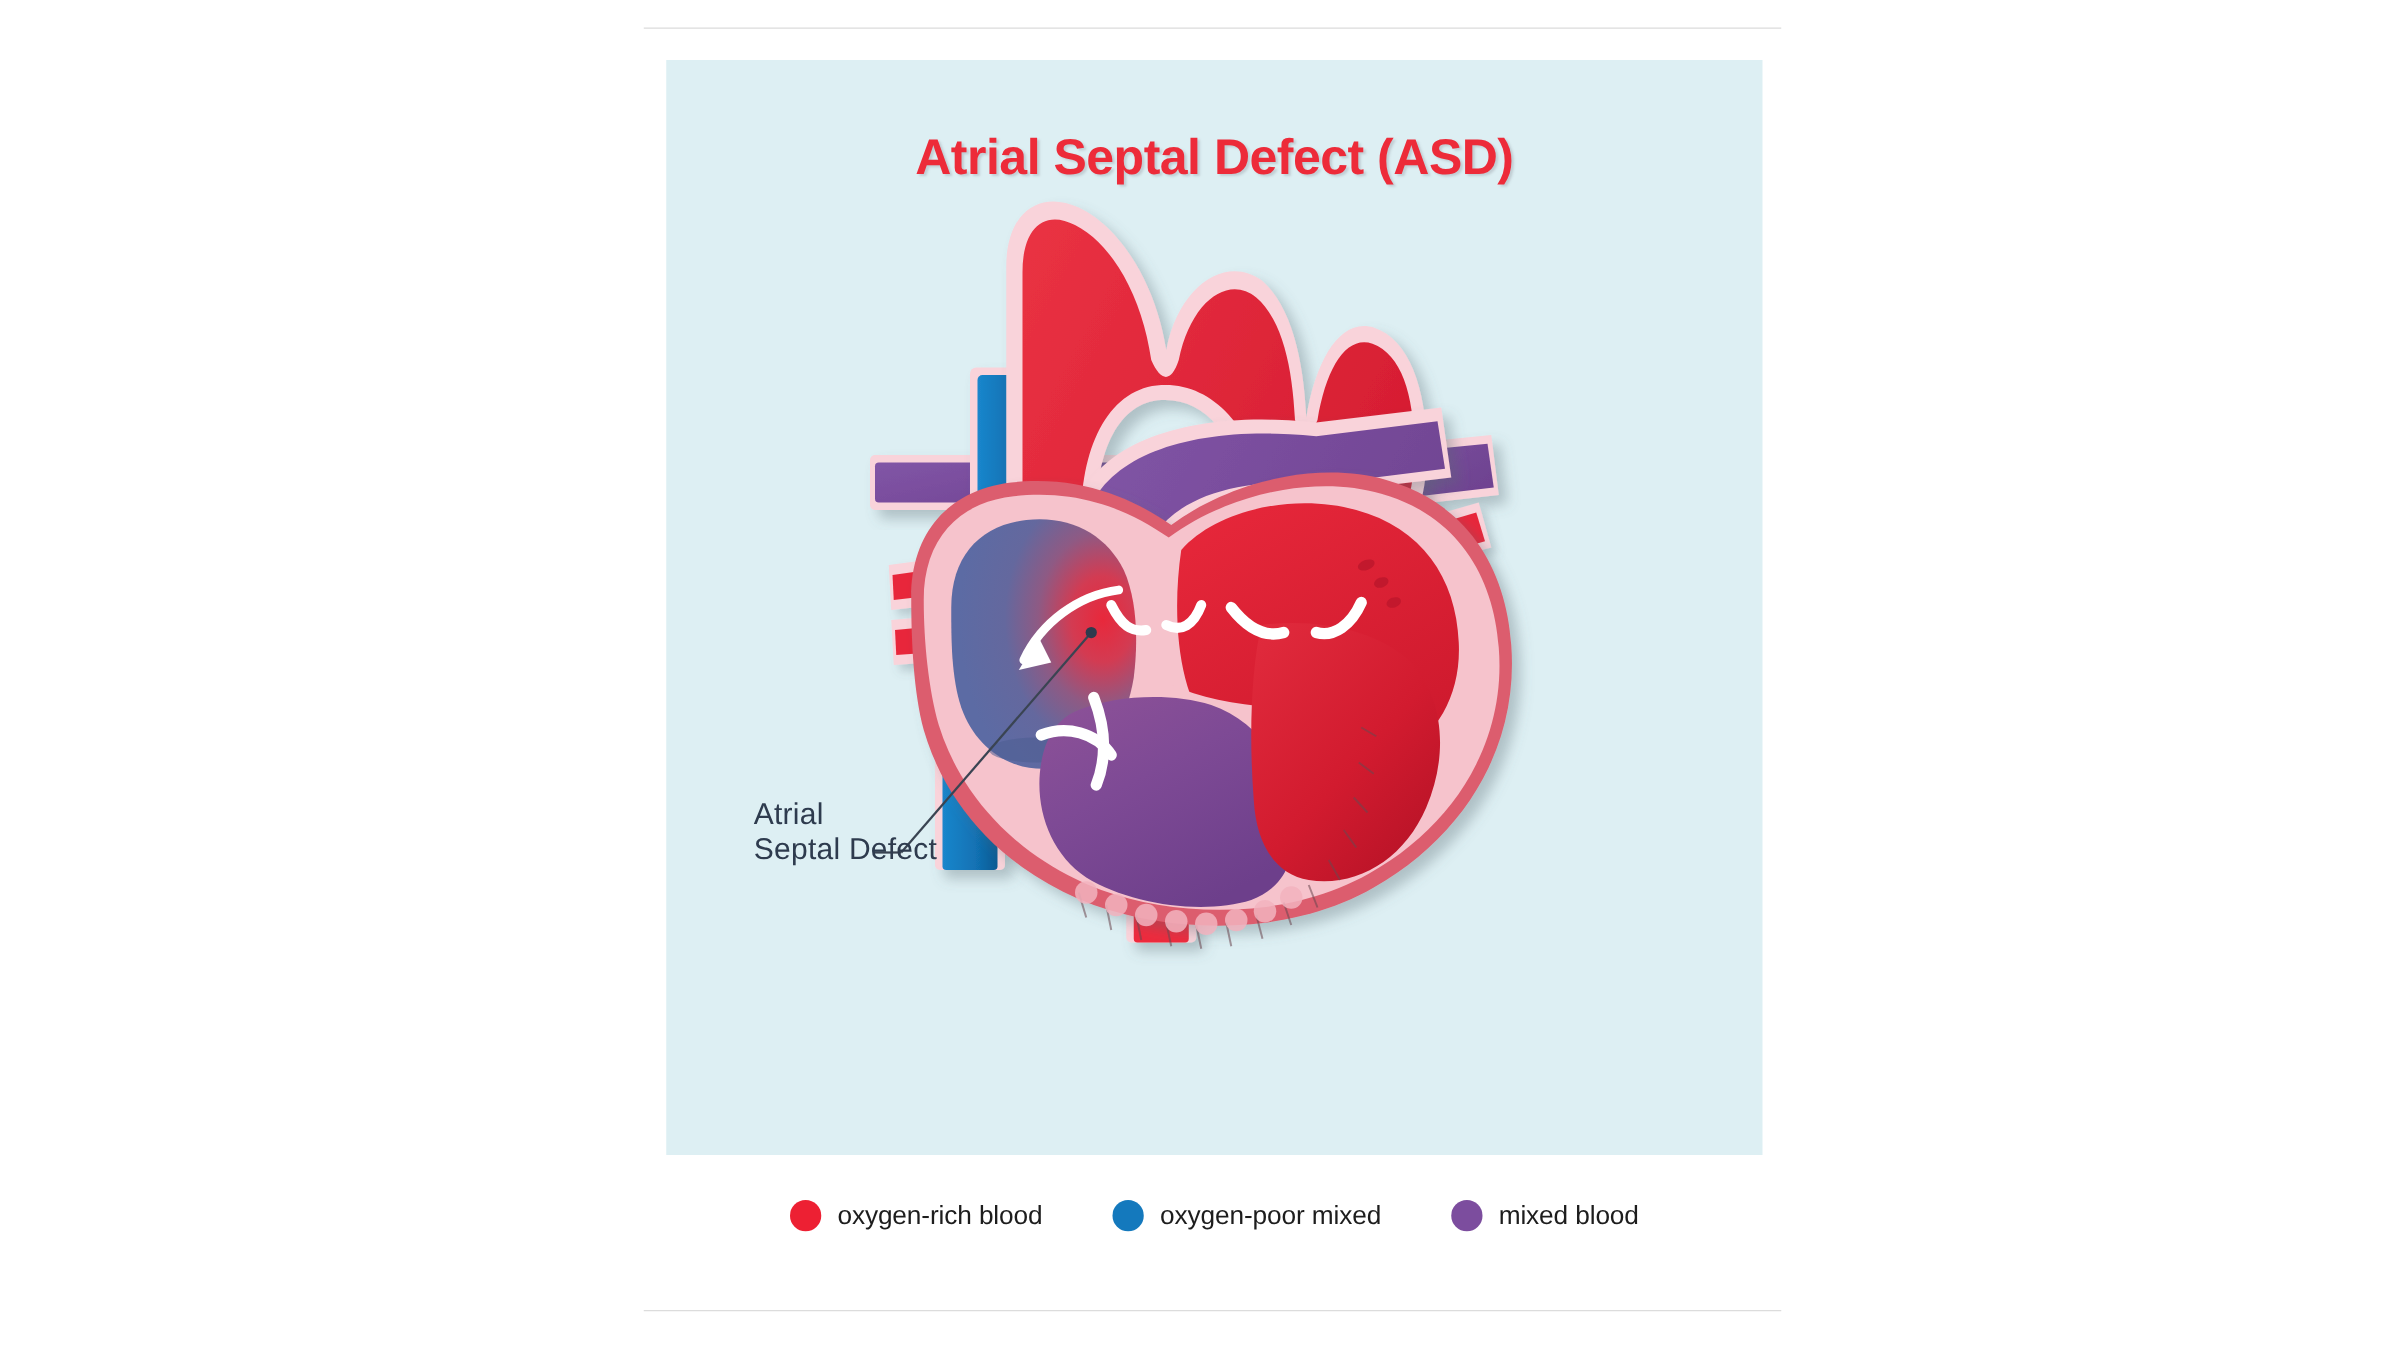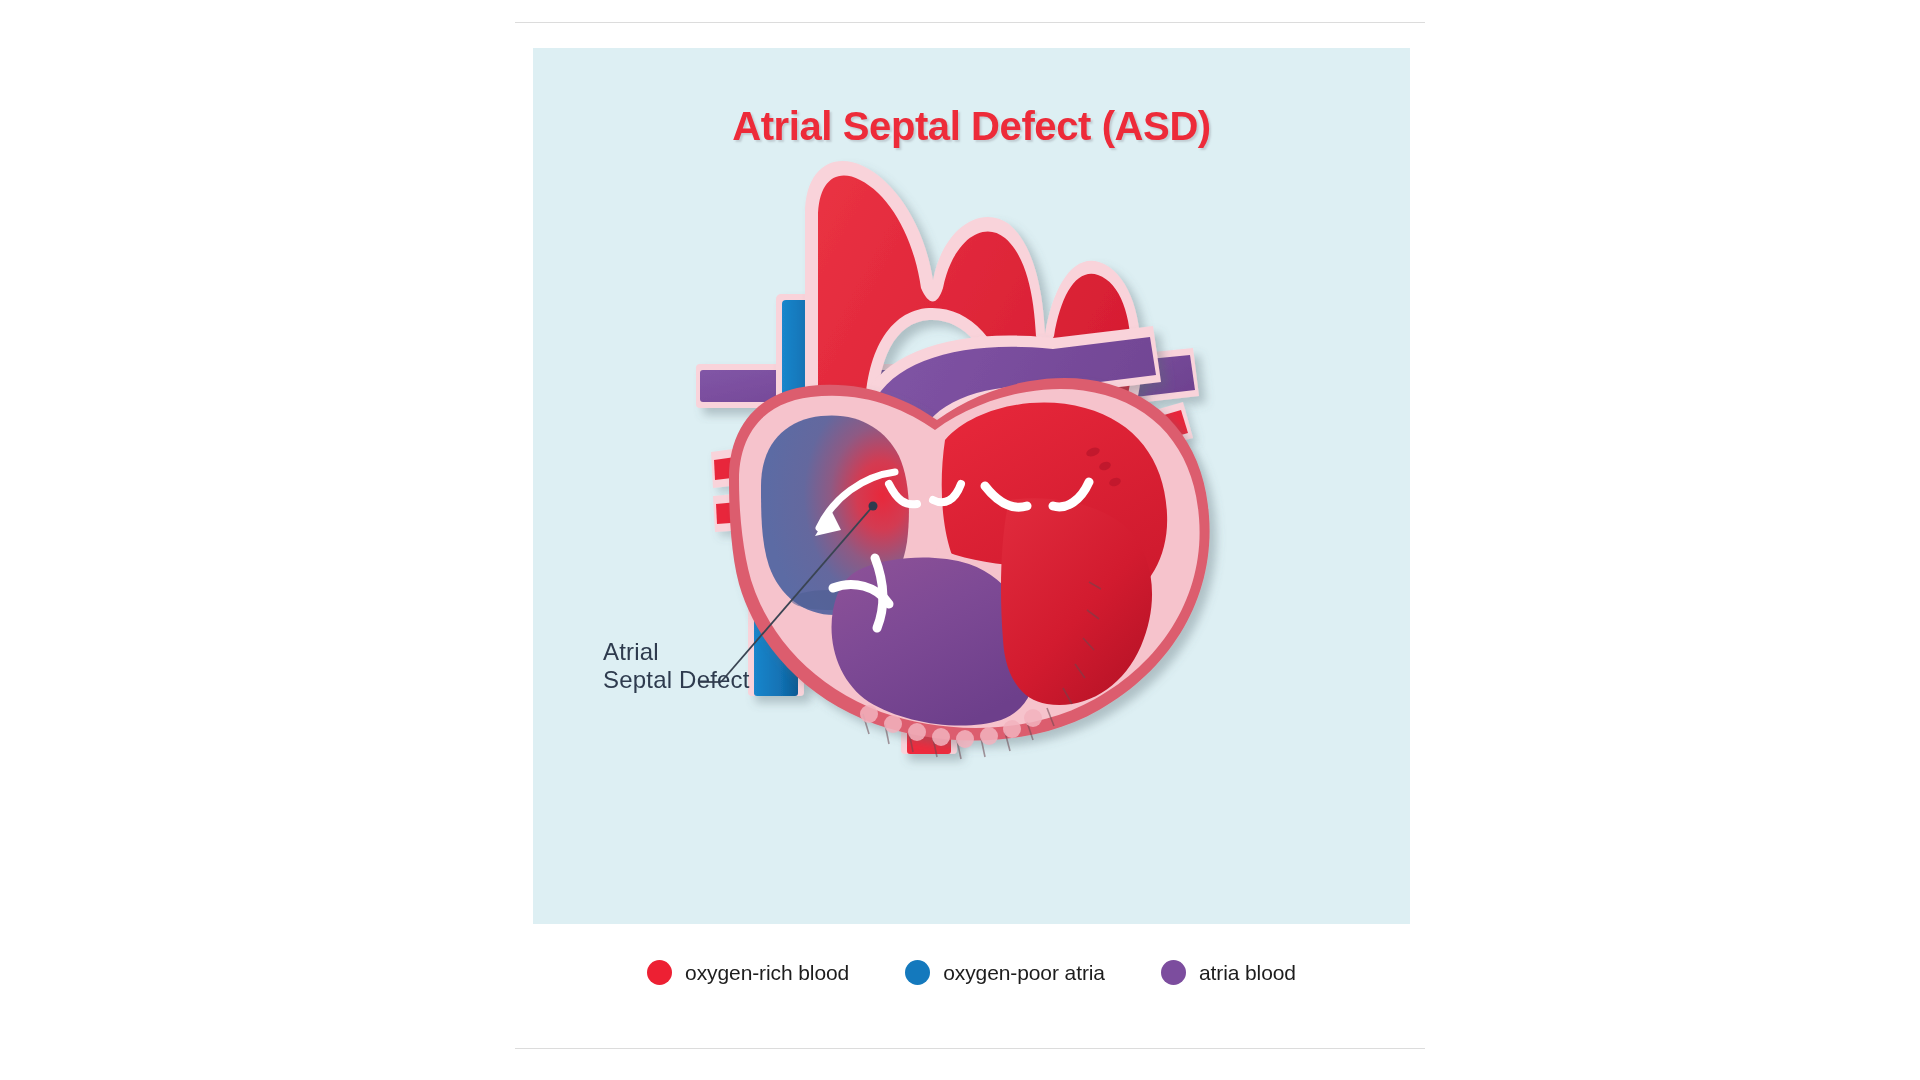--- a/index.html
+++ b/index.html
@@ -441,23 +441,23 @@
 
   <div id="legend">
 
     <div class="legend-item">
       <span class="legend-dot" style="background:#ed2033"></span>
       <span class="legend-label">oxygen-rich blood</span>
     </div>
 
     <div class="legend-item">
       <span class="legend-dot" style="background:#1479bd"></span>
-      <span class="legend-label">oxygen-poor atria</span>
+      <span class="legend-label">oxygen-poor mixed</span>
     </div>
 
     <div class="legend-item">
       <span class="legend-dot" style="background:#7c4d9e"></span>
-      <span class="legend-label">atria blood</span>
+      <span class="legend-label">mixed blood</span>
     </div>
 
   </div>
 
 </div>
 
 </body></html>

